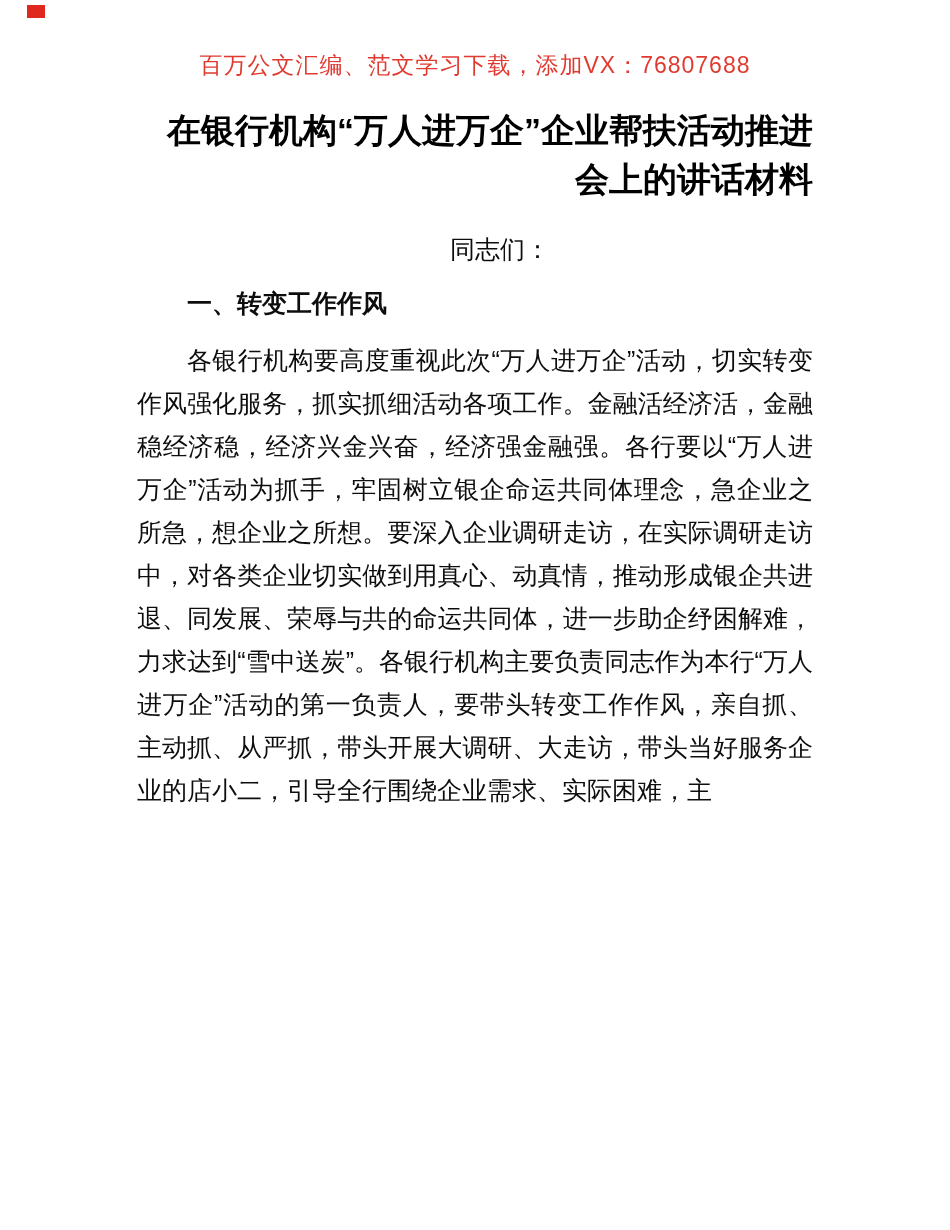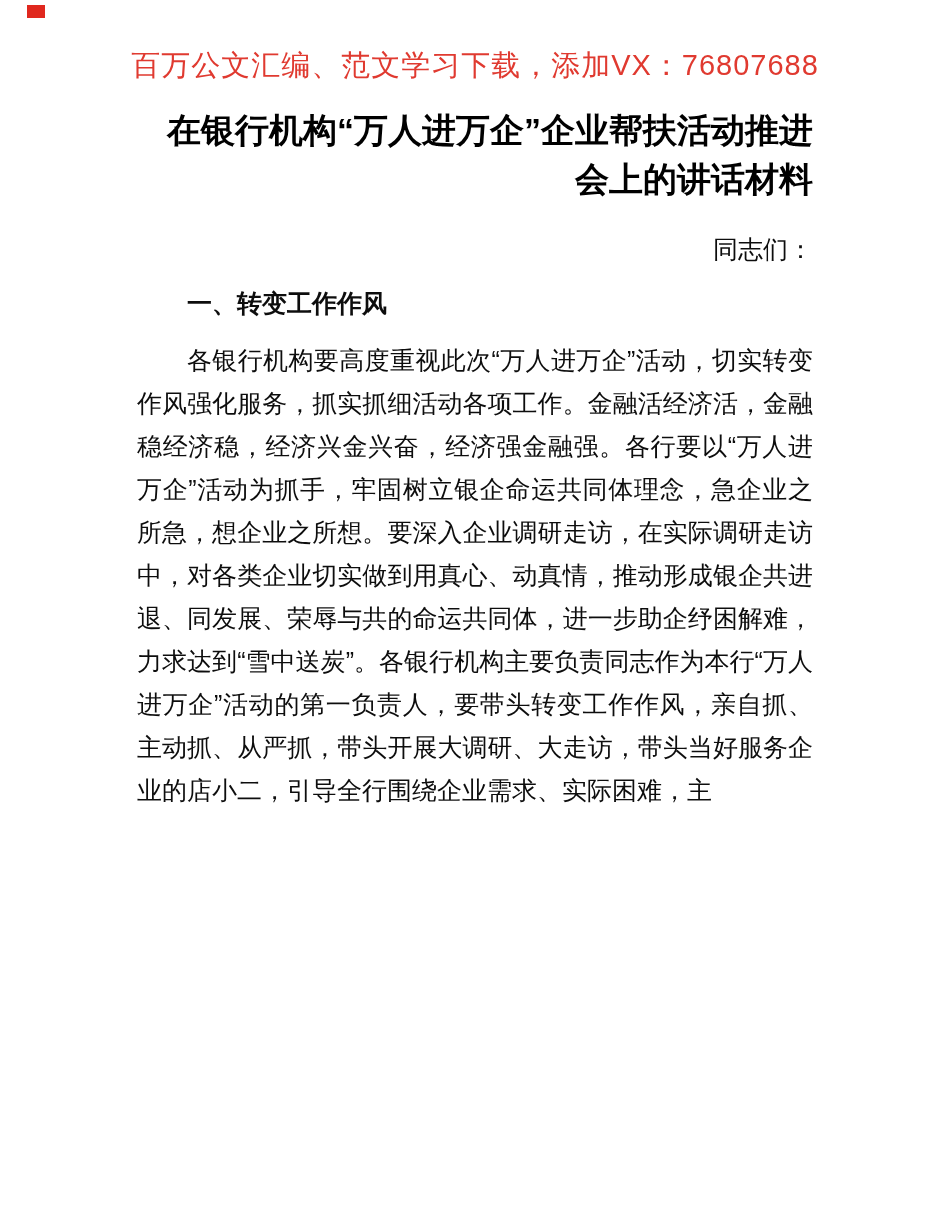--- a/index.html
+++ b/index.html
@@ -21,21 +21,21 @@
     top: 5px;
     width: 18px;
     height: 13px;
   }
   .banner {
     position: absolute;
     top: 50px;
     left: 0;
     width: 100%;
     text-align: center;
-    font-size: 29px;
+    font-size: 23px;
     line-height: 30px;
     letter-spacing: 1px;
   }
   .content {
     position: absolute;
     left: 137px;
     top: 106px;
     width: 676px;
   }
   .doc-title {
@@ -48,21 +48,21 @@
   }
   .para {
     margin: 0 0 11px 0;
     color: #0d0d0d;
     font-size: 25px;
     line-height: 43px;
     text-align: justify;
     text-indent: 2em;
   }
   .para.salutation {
-    text-align: right;
+    text-align: center;
   }
   .para.section-heading {
     font-weight: bold;
     text-align: left;
     margin-top: 8px;
     margin-bottom: 14px;
   }
   .para.cutoff {
     margin-bottom: 14px;
   }

